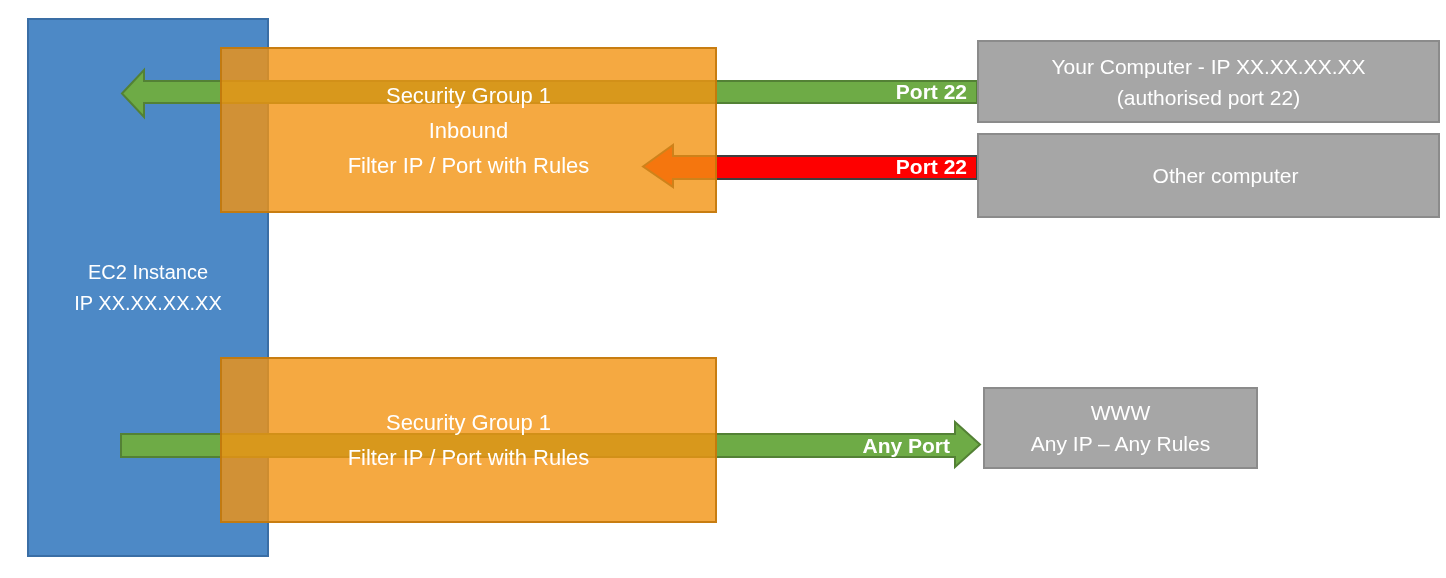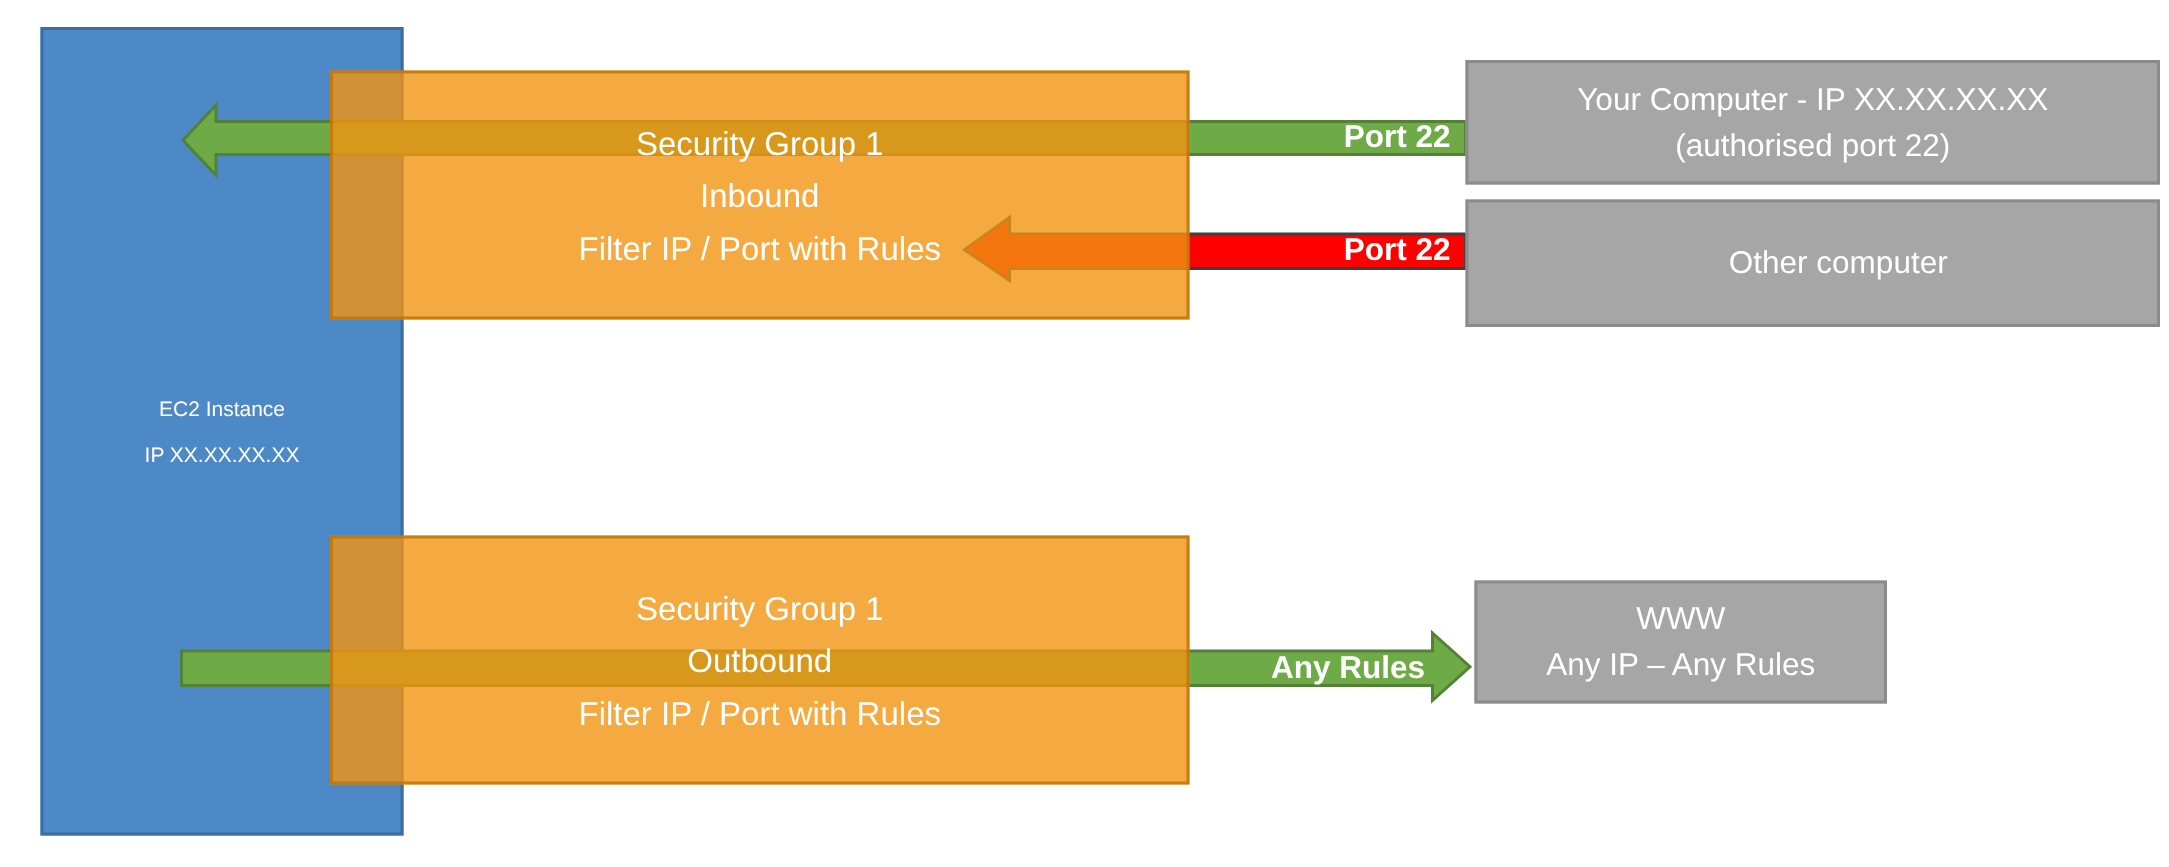--- a/index.html
+++ b/index.html
@@ -25,35 +25,35 @@
     justify-content: center;
     text-align: center;
   }
   
   .ec2-box {
     left: 27px; top: 18px;
     width: 242px; height: 539px;
     background: var(--ec2-fill);
     border: 2px solid var(--ec2-border);
     z-index: 1;
-    font-size: 14px;
+    font-size: 20px;
     line-height: 31px;
   }
   
   .arrows {
     position: absolute;
     left: 0; top: 0;
     width: 1446px; height: 578px;
     z-index: 2;
   }
   .arrow-green { fill: var(--allow-green); stroke: var(--allow-green-border); stroke-width: 2; }
   .arrow-red   { fill: var(--deny-red);   stroke: var(--deny-red-border);   stroke-width: 2; }
   
   .sg-box {
-    width: 573px; height: 166px;
+    width: 497px; height: 166px;
     left: 220px;
     background: var(--sg-fill);
     border: 2px solid var(--sg-border);
     z-index: 3;
     font-size: 22px;
     line-height: 35px;
   }
   .sg-inbound  { top: 47px; }
   .sg-outbound { top: 357px; }
   
@@ -98,35 +98,34 @@
   </svg>
 
   <div class="box sg-box sg-inbound">
     <div>Security Group 1</div>
     <div>Inbound</div>
     <div>Filter IP / Port with Rules</div>
   </div>
 
   <div class="box sg-box sg-outbound">
     <div>Security Group 1</div>
-    <div>Outbound</div>
     <div>Filter IP / Port with Rules</div>
   </div>
 
   <div class="box gray-box your-computer">
     <div>Your Computer - IP XX.XX.XX.XX</div>
     <div>(authorised port 22)</div>
   </div>
 
   <div class="box gray-box other-computer">
     <div>Other computer</div>
   </div>
 
   <div class="box gray-box www-box">
     <div>WWW</div>
     <div>Any IP – Any Rules</div>
   </div>
 
   <div class="bar-label label-inbound-allowed">Port 22</div>
   <div class="bar-label label-inbound-blocked">Port 22</div>
-  <div class="bar-label label-outbound">Any Rules</div>
+  <div class="bar-label label-outbound">Any Port</div>
 
 </div>
 
 </body></html>

